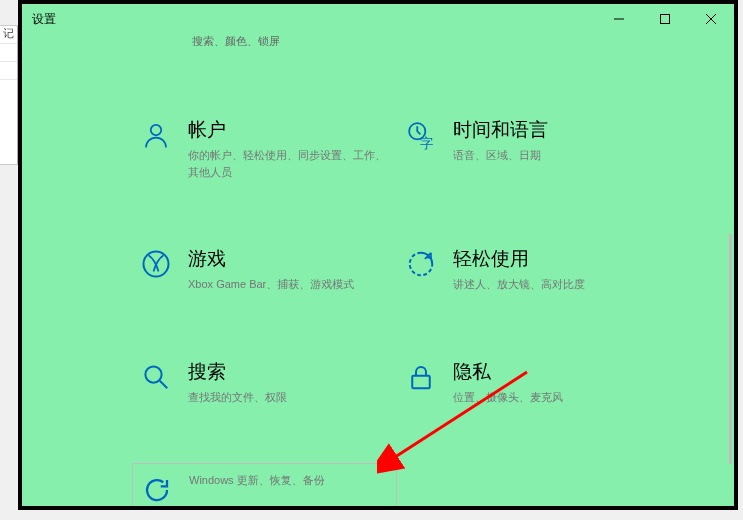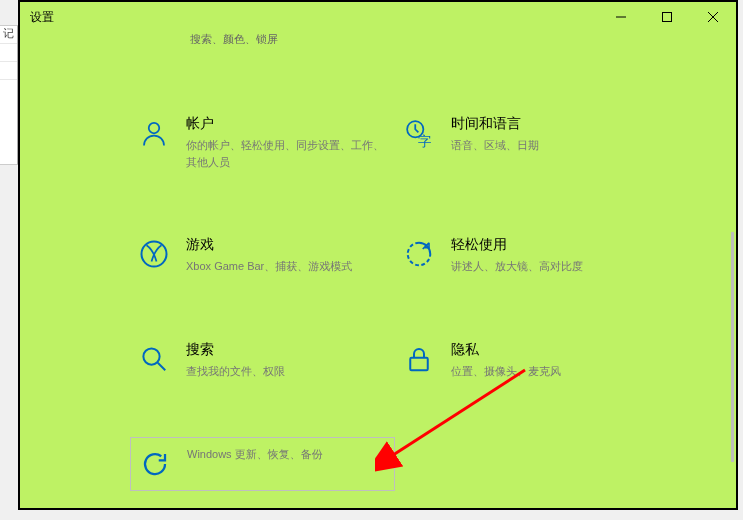--- a/index.html
+++ b/index.html
@@ -1,34 +1,34 @@
 <!DOCTYPE html>
 <html><head>
 <meta charset="utf-8">
 <style>
   * { margin: 0; padding: 0; box-sizing: border-box; }
   body { font-family: "Segoe UI", "Microsoft YaHei", sans-serif; background: #f0f0f0; width: 743px; height: 520px; overflow: hidden; position: relative; }
-  .window { position: absolute; left: 18px; top: 0; width: 720px; height: 510px; background: #bef264; border: 2px solid #000000; }
+  .window { position: absolute; left: 18px; top: 0; width: 720px; height: 510px; background: #86efac; border: 4px solid #000000; }
   .titlebar { height: 30px; display: flex; align-items: center; padding-left: 10px; border-bottom: none; }
   .title { font-size: 12px; color: #000; }
   .winbtns { margin-left: auto; display: flex; }
   .winbtn { width: 46px; height: 30px; display: flex; align-items: center; justify-content: center; }
   .winbtn svg { width: 10px; height: 10px; }
   .content { padding: 0 0 0 0; position: relative; height: calc(100% - 30px); overflow: hidden; }
   .partial-row { position: absolute; top: 0; left: 110px; width: 540px; height: 12px; overflow: hidden; display: flex; }
   .partial-col { width: 265px; font-size: 11px; color: #666; }
   .partial-col:nth-child(2) { margin-left: 4px; }
   .grid { position: absolute; top: 75px; left: 110px; width: 560px; }
   .row { display: flex; margin-bottom: 50px; }
   .tile { width: 265px; display: flex; align-items: flex-start; padding: 8px 6px; }
   .tile.selected { border: 1px solid #bfbfbf; }
   .tile .ico { width: 36px; height: 36px; display: flex; align-items: center; justify-content: center; margin-right: 14px; flex-shrink: 0; }
   .tile .ico svg { stroke: #0067c0; }
   .tile .txt { flex: 1; }
-  .tile .hd { font-size: 14px; color: #000; margin-bottom: 4px; white-space: nowrap; }
+  .tile .hd { font-size: 19px; color: #000; margin-bottom: 4px; white-space: nowrap; }
   .tile .sub { font-size: 11px; color: #767676; line-height: 1.5; }
   .arrow { position: absolute; top: 330px; left: 355px; pointer-events: none; }
   .scrollbar { position: absolute; right: 0; top: 30px; width: 16px; height: 470px; }
   .scroll-thumb { position: absolute; right: 2px; top: 200px; width: 3px; height: 230px; background: #bdbdbd; }
   .behind { position: absolute; left: 0; top: 25px; width: 18px; height: 140px; background: #fff; border-right: 1px solid #aaa; border-top: 1px solid #ccc; border-bottom: 1px solid #ccc; }
   .behind .line { height: 18px; border-bottom: 1px solid #e8e8e8; font-size:11px; color:#444; padding-left:3px; overflow:hidden; white-space:nowrap; }
 </style>
 </head>
 <body>
 

